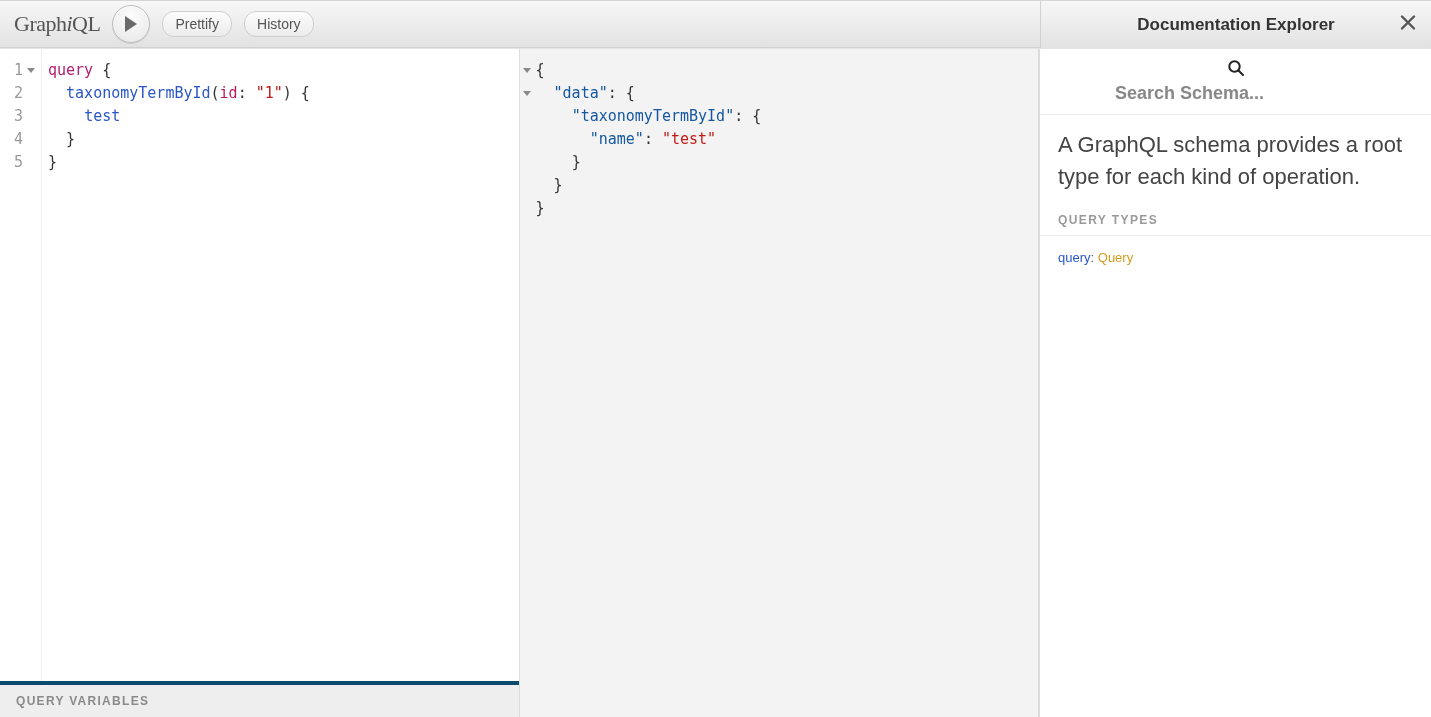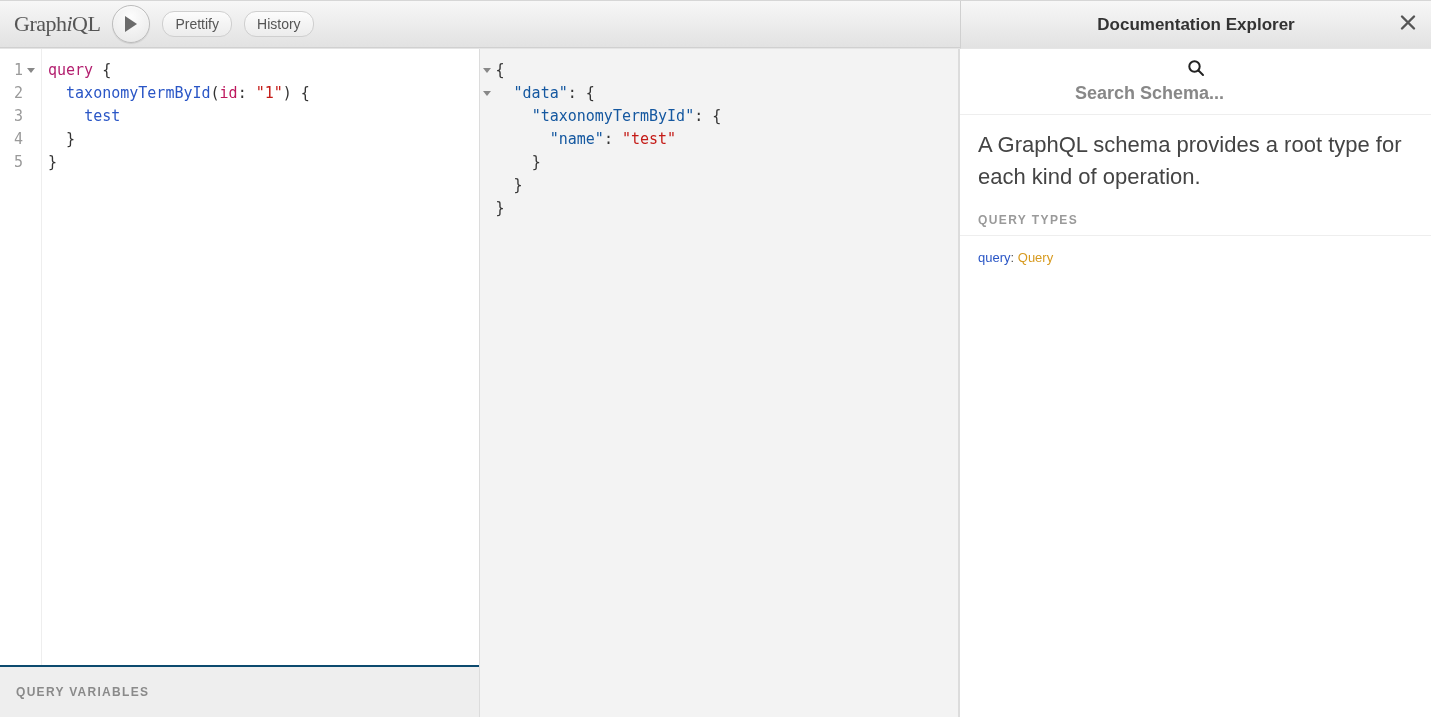--- a/index.html
+++ b/index.html
@@ -101,23 +101,23 @@
     overflow:auto;
   }
   .tok-kw { color:#b31f6f; }
   .tok-field { color:#2a56c6; }
   .tok-arg { color:#be185d; }
   .tok-str { color:#c41a16; }
   .tok-punct { color:#333; }
   .tok-key { color:#1558a0; }
 
   .qv-bar {
-    height:52px;
+    height:36px;
     background:#eeeeee;
-    border-top:2px solid #0c4a6e;
+    border-top:4px solid #0c4a6e;
     display:flex;
     align-items:center;
     padding:0 16px;
     color:#8a8a8a;
     font-size:12px;
     font-weight:700;
     letter-spacing:1.3px;
     cursor:pointer;
   }
 
@@ -149,21 +149,21 @@
     font-family: Menlo, Consolas, monospace;
     font-size:15px;
     line-height:23px;
     padding:10px 8px 0 2px;
     white-space:pre;
     color:#333;
   }
 
   
   .docs {
-    width: 472px;
+    width: 392px;
     flex:none;
     border-left:1px solid #dcdcdc;
     display:flex;
     flex-direction:column;
     position:relative;
   }
   .docs-head {
     height:48px;
     display:flex;
     align-items:center;

